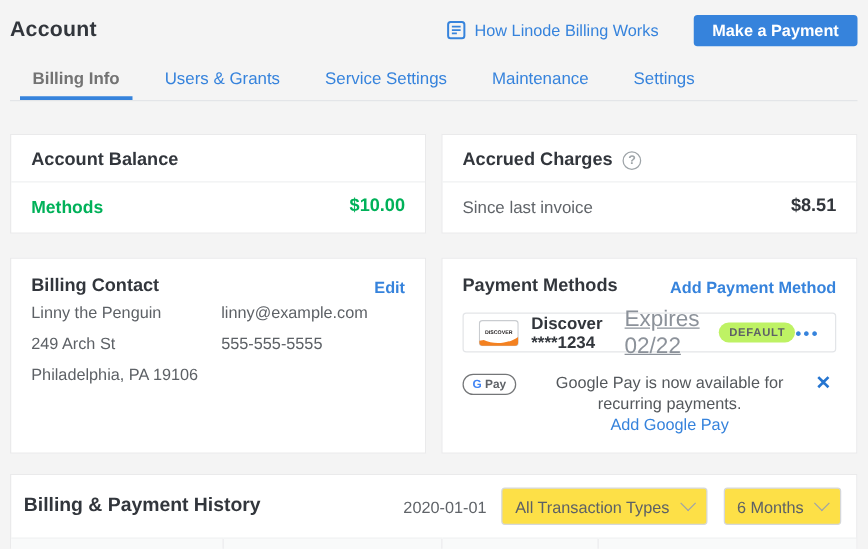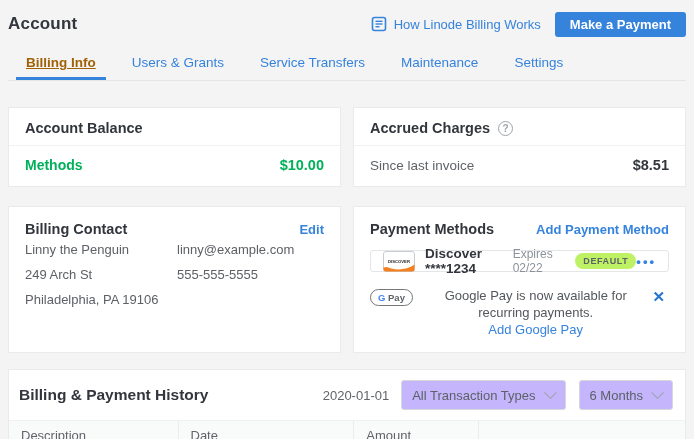--- a/index.html
+++ b/index.html
@@ -8,35 +8,35 @@
     font-family:"Liberation Sans", sans-serif;
     background:#f4f4f4;
     color:#32363c;
     font-size:13px;
   }
   .page { padding:0 8px; }
 
   
   .topbar { display:flex; align-items:center; margin-top:10px; height:28px; }
   .page-title { font-size:17px; font-weight:700; color:#32363c; letter-spacing:.2px; }
-  .topbar-right { margin-left:auto; display:flex; align-items:center; gap:14px; }
+  .topbar-right { margin-left:auto; display:flex; align-items:center; gap:28px; }
   .billing-link { display:flex; align-items:center; gap:7px; color:#3683dc; cursor:pointer; font-size:13px; }
   .primary-btn {
     background:#3683dc; color:#fff; border:none; border-radius:3px;
     font-family:inherit; font-size:13px; font-weight:700;
     padding:5px 15px; cursor:pointer;
   }
 
   
   .tabs { display:flex; margin-top:12px; border-bottom:1px solid #e3e5e8; padding-left:8px; }
   .tab {
     padding:5px 10px 7px; margin-right:16px; color:#3683dc; font-size:13.5px;
     cursor:pointer; border-bottom:3px solid transparent; white-space:nowrap;
   }
-  .tab.active { color:#a16207; font-weight:700; border-bottom-color:#3683dc;text-decoration:underline; }
+  .tab.active { color:#737373; font-weight:700; border-bottom-color:#3683dc; }
 
   
   .row { display:flex; gap:12px; }
   .row-1 { margin-top:26px; }
   .row-2 { margin-top:19px; }
   .card { background:#fff; border:1px solid #eaeaeb; flex:1; }
   .card-title { font-size:14.5px; font-weight:700; color:#32363c; }
 
   .summary-card .card-head { padding:12px 16px 9px; display:flex; align-items:center; gap:8px; border-bottom:1px solid #f0f1f2; }
   .summary-card .card-body { display:flex; justify-content:space-between; align-items:center; padding:11px 16px 13px; }
@@ -52,24 +52,24 @@
 
   .detail-card { padding:14px 16px; }
   .card-head-flex { display:flex; align-items:center; justify-content:space-between; }
   .blue-link { color:#3683dc; font-weight:700; font-size:13px; cursor:pointer; text-decoration:none; }
   .contact-grid { display:flex; margin-top:5px; }
   .contact-col { width:152px; display:flex; flex-direction:column; gap:10px; color:#5d6166; font-size:13px; }
   .contact-col + .contact-col { width:auto; }
 
   .pm-row {
     margin-top:13px; border:1px solid #e3e5e8; border-radius:3px;
-    display:flex; align-items:center; padding:5px 12px; height:22px;
+    display:flex; align-items:center; padding:5px 12px; height:32px;
   }
   .pm-name { font-weight:700; color:#32363c; font-size:13.5px; margin-left:10px; }
-  .pm-exp { color:#8c929a; margin-left:9px; font-size:12px; }
+  .pm-exp { color:#8c929a; margin-left:9px; font-size:18px;text-decoration:underline; }
   .default-badge {
     margin-left:11px; background:#bef264; color:#5d6166; font-size:9px; font-weight:700;
     letter-spacing:.6px; padding:3px 8px; border-radius:8px;
   }
   .dots { margin-left:auto; color:#3683dc; letter-spacing:2px; font-size:13px; font-weight:700; cursor:pointer; }
 
   .gpay-row { display:flex; margin-top:15px; align-items:flex-start;text-align:center; }
   .gpay-pill {
     border:1px solid #747678; border-radius:10px; padding:2px 7px; font-size:9.5px;
     color:#5f6368; white-space:nowrap; margin-top:2px; font-weight:700;
@@ -77,21 +77,21 @@
   .gpay-pill .g { color:#4285f4; }
   .gpay-text { margin-left:10px; font-size:13px; color:#54585c; line-height:17px; }
   .close-x { margin-left:auto; color:#2575d0; font-size:15px; font-weight:700; cursor:pointer; line-height:15px; padding:2px 4px; }
 
   
   .panel { margin-top:16px; background:#fff; border:1px solid #eaeaeb; min-height:120px; }
   .panel-head { display:flex; align-items:center; padding:10px 10px 10px 10px; }
   .panel-title { font-size:15.5px; font-weight:700; color:#32363c; flex:1; }
   .date-label { color:#606469; font-size:13px; margin-right:12px; }
   .select-box {
-    border:1px solid #d5d7d9; border-radius:3px; background:#c4b5fd; height:30px;
+    border:1px solid #d5d7d9; border-radius:3px; background:#fde047; height:30px;
     display:flex; align-items:center; padding:0 10px; gap:10px; cursor:pointer; margin-right:13px;
   }
   .select-box:last-child { margin-right:2px; }
   .select-box .sel-val { color:#5d6166; font-size:13px; white-space:nowrap; }
   .chev { width:9px; height:9px; border-right:1.5px solid #9ea4a8; border-bottom:1.5px solid #9ea4a8;
     transform:rotate(45deg) translate(-2px,-2px); }
 
   table { width:100%; border-collapse:collapse; table-layout:fixed; }
   thead th {
     background:#f9fafa; font-weight:400; color:#606469; text-align:left;
@@ -120,21 +120,21 @@
         </span>
         <span>How Linode Billing Works</span>
       </a>
       <button class="primary-btn">Make a Payment</button>
     </div>
   </div>
 
   <div class="tabs">
     <div class="tab active">Billing Info</div>
     <div class="tab">Users &amp; Grants</div>
-    <div class="tab">Service Transfers</div>
+    <div class="tab">Service Settings</div>
     <div class="tab">Maintenance</div>
     <div class="tab">Settings</div>
   </div>
 
   <div class="row row-1">
     <div class="card summary-card">
       <div class="card-head">
         <span class="card-title">Account Balance</span>
       </div>
       <div class="card-body">

